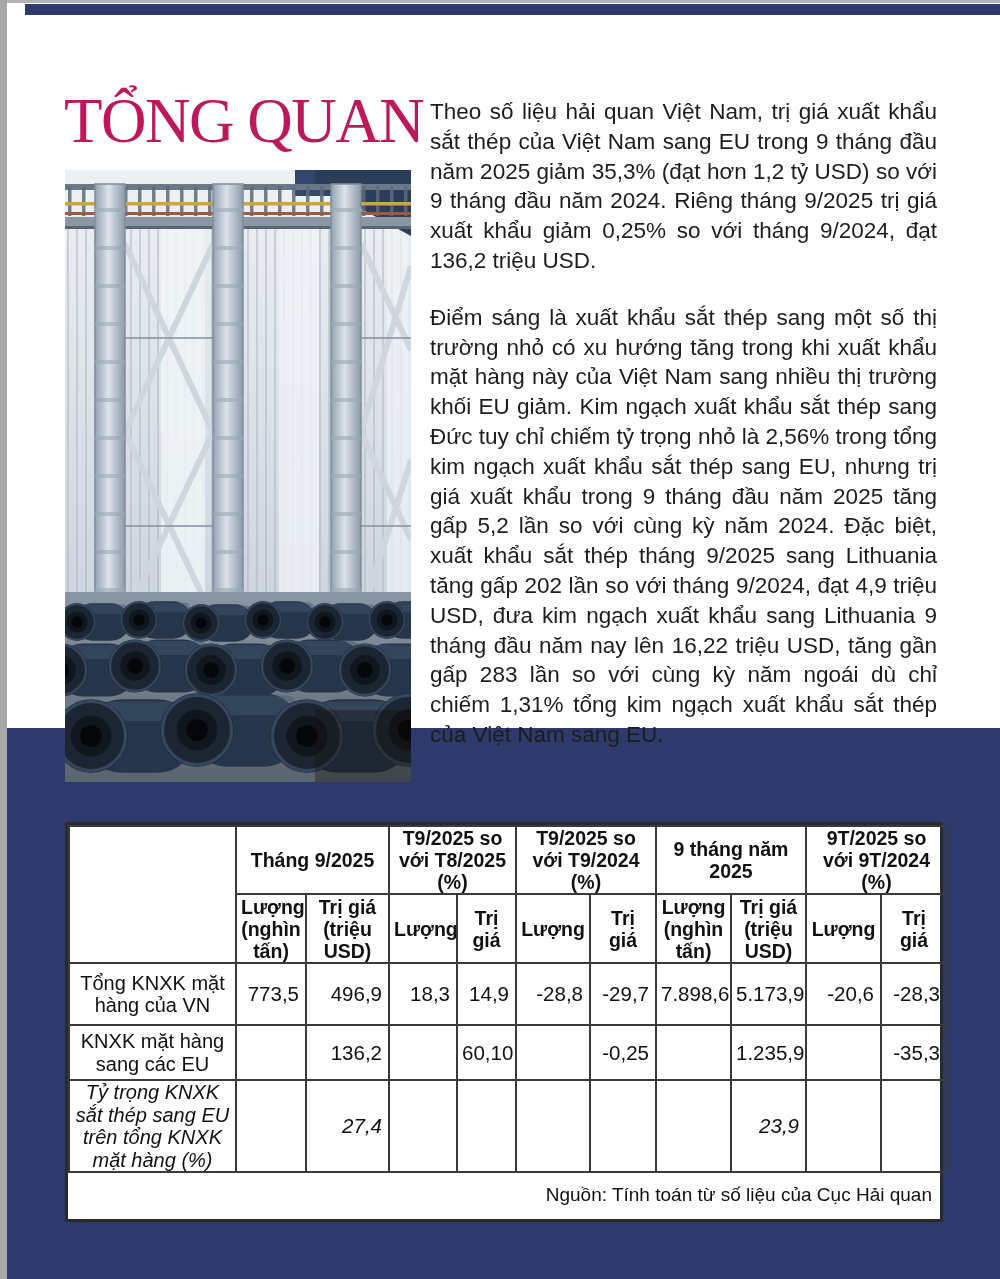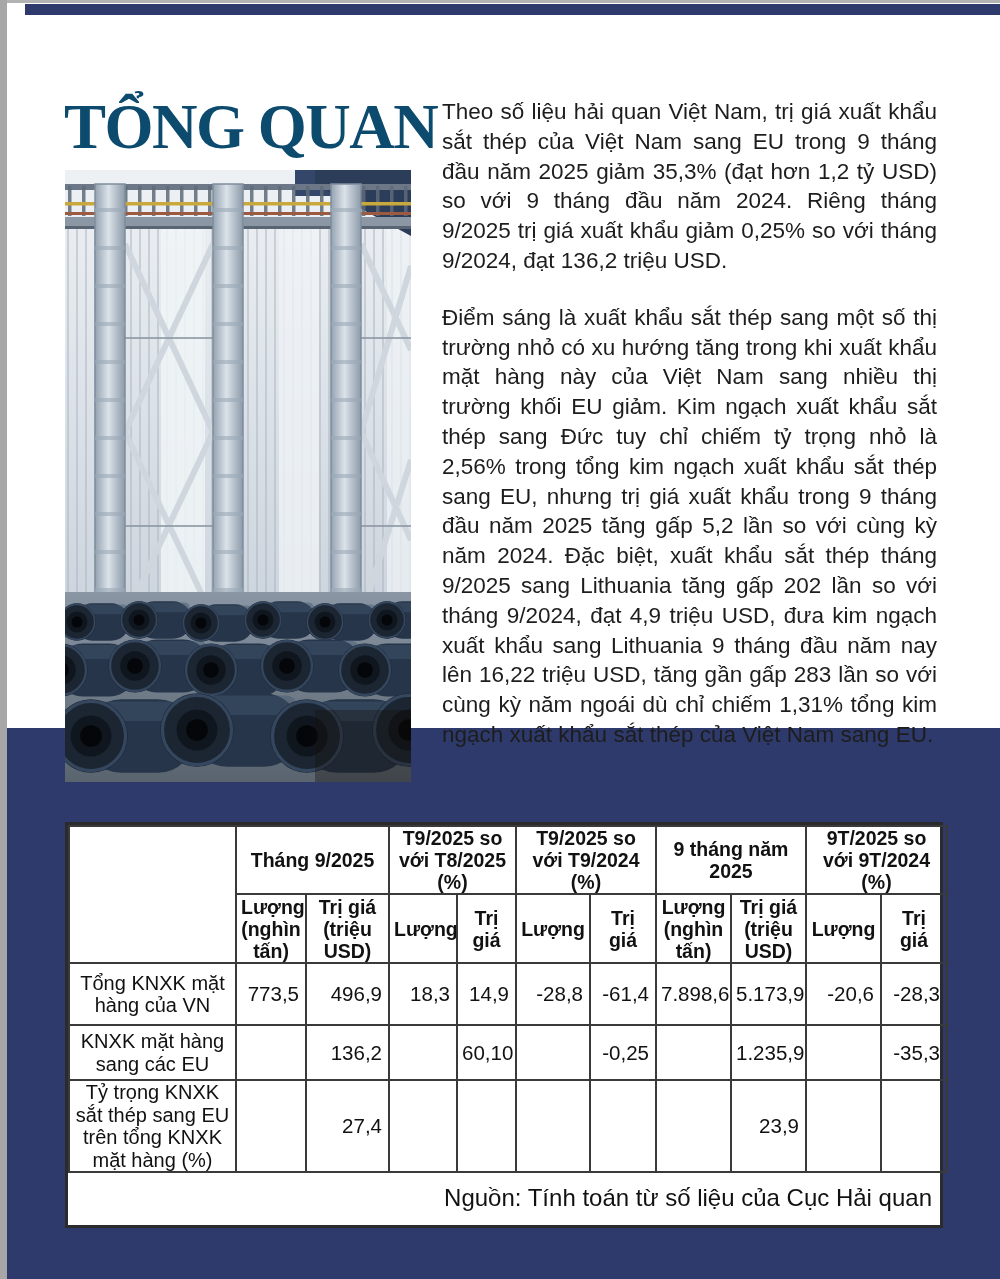--- a/index.html
+++ b/index.html
@@ -4,50 +4,50 @@
 <style>
   html,body{margin:0;padding:0;}
   body{
     width:1000px;height:1279px;position:relative;background:#ffffff;overflow:hidden;
     font-family:"Liberation Sans","DejaVu Sans",sans-serif;
   }
   .gray-top{position:absolute;left:0;top:0;width:1000px;height:3px;background:#b3b3b3;z-index:40;}
   .gray-left{position:absolute;left:0;top:0;width:7px;height:1279px;background:#a7a7a7;z-index:40;}
   .top-bar{position:absolute;left:25px;right:0;top:4px;height:11px;background:#2e3a6b;z-index:5;}
   .page-title{
-    position:absolute;left:64px;top:94px;margin:0;
-    font-family:"Liberation Serif","DejaVu Serif",serif;font-weight:bold;
-    font-size:63px;line-height:66px;color:#0c4a6e;letter-spacing:-1.5px;z-index:6;
+    position:absolute;left:64px;top:88px;margin:0;
+    font-family:"Liberation Serif","DejaVu Serif",serif;font-weight:normal;
+    font-size:63px;line-height:66px;color:#be185d;letter-spacing:-1.5px;z-index:6;
   }
   .photo{position:absolute;left:65px;top:170px;width:346px;height:612px;z-index:20;}
   .photo svg{display:block;width:346px;height:612px;}
   .text-col{position:absolute;left:430px;top:97px;width:507px;z-index:6;}
   .text-col p{
-    margin:0 0 27px 12px;font-size:22.5px;line-height:29.8px;color:#1d1d1d;
+    margin:0 0 27px 0;font-size:22.5px;line-height:29.8px;color:#1d1d1d;
     text-align:justify;
   }
   .navy-section{position:absolute;left:0;top:728px;width:1000px;height:551px;background:#2e3a6b;z-index:1;}
   .caption{position:absolute;left:437px;top:737px;color:#ffffff;font-weight:bold;
     font-size:20.5px;line-height:24.5px;z-index:8;}
   .caption span{display:block;white-space:nowrap;}
   .table-block{
     position:absolute;left:65px;top:822px;width:878px;background:#ffffff;
     border:3px solid #2b2b2b;box-sizing:border-box;z-index:10;color:#111;
   }
   table{width:100%;border-collapse:collapse;table-layout:fixed;}
   th,td{border:2px solid #3a3a3a;padding:0 4px;box-sizing:border-box;vertical-align:middle;overflow:hidden;}
   thead th{font-size:19.5px;line-height:22px;font-weight:bold;text-align:center;}
   tr.hg th{height:68px;}
   tr.hs th{height:69px;}
   tr.r1 td{height:62px;}
   tr.r2 td{height:55px;margin-left:23px;}
-  tr.r3 td{height:78px;}
+  tr.r3 td{height:78px;font-style:italic;}
   td.rowlabel{text-align:center;font-size:20px;line-height:22.5px;}
   td.num{text-align:right;font-size:20.5px;padding-right:6px;}
-  .source{text-align:right;font-size:24px;color:#111;padding:11px 8px 13px 8px;}
+  .source{text-align:right;font-size:19px;color:#111;padding:11px 8px 13px 8px;}
 </style>
 </head>
 <body>
 
 <div class="gray-top"></div>
 <div class="gray-left"></div>
 <div class="top-bar"></div>
 
 <h1 class="page-title">TỔNG QUAN</h1>
 
@@ -206,21 +206,21 @@
       </tr>
     </thead>
     <tbody>
       <tr class="r1">
         <td class="rowlabel">Tổng KNXK mặt hàng của VN</td>
         <td class="num">773,5</td>
         <td class="num">496,9</td>
         <td class="num">18,3</td>
         <td class="num">14,9</td>
         <td class="num">-28,8</td>
-        <td class="num">-61,4</td>
+        <td class="num">-29,7</td>
         <td class="num">7.898,6</td>
         <td class="num">5.173,9</td>
         <td class="num">-20,6</td>
         <td class="num">-28,3</td>
       </tr>
       <tr class="r2">
         <td class="rowlabel">KNXK mặt hàng sang các EU</td>
         <td class="num"></td>
         <td class="num">136,2</td>
         <td class="num"></td>

